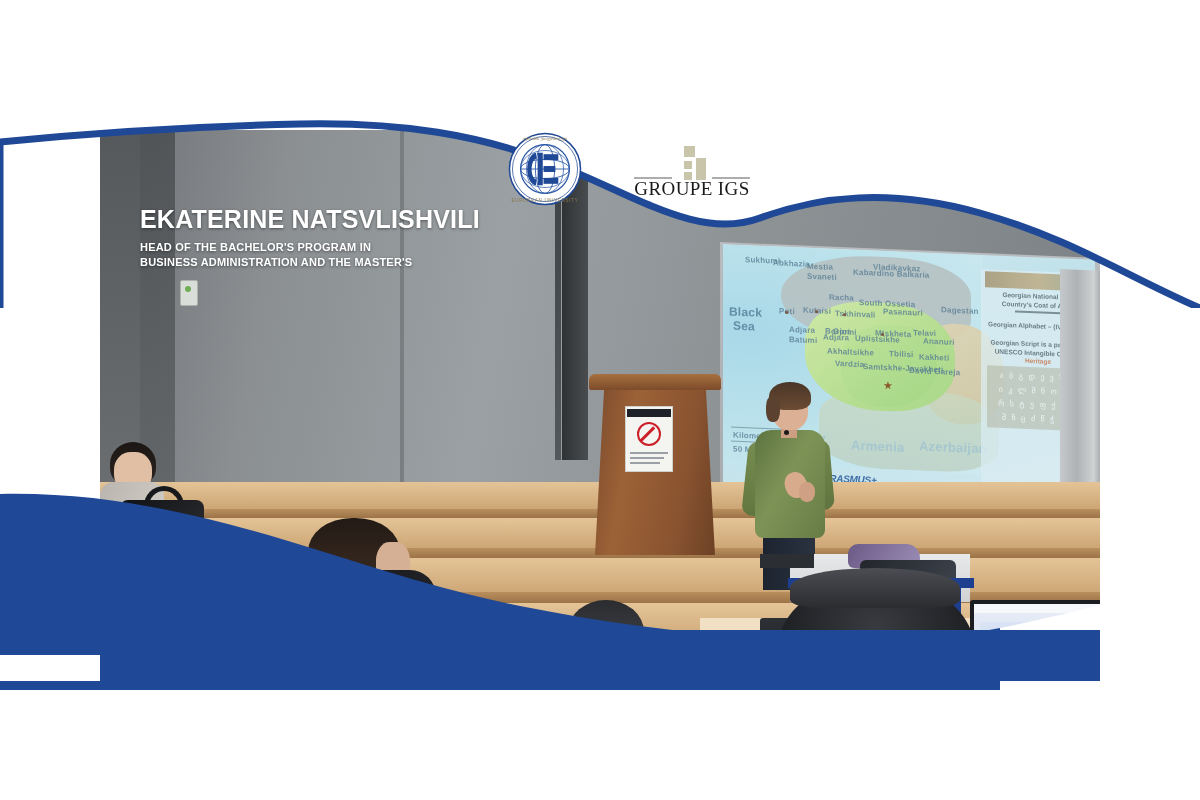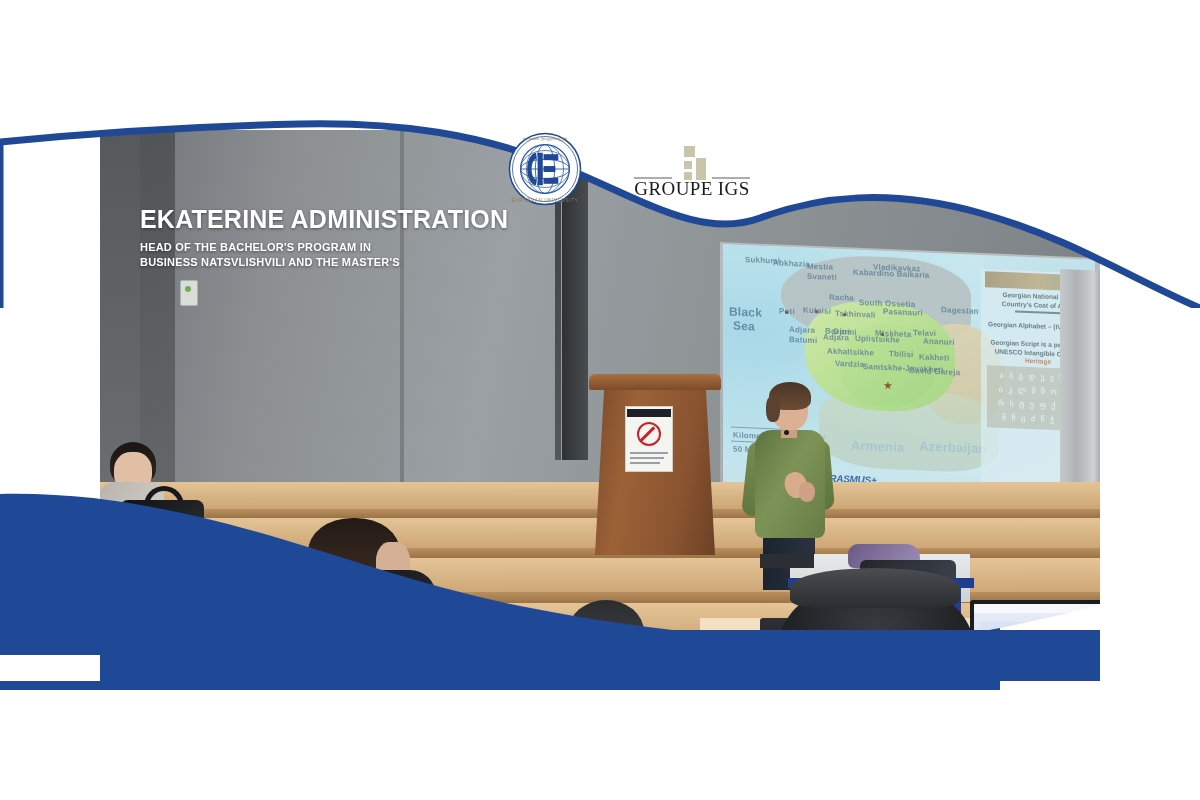--- a/index.html
+++ b/index.html
@@ -454,20 +454,20 @@
   <svg id="logo-igs" viewBox="0 0 128 62">
     <line x1="6" y1="38" x2="44" y2="38" stroke="#5a5a5a" stroke-width="1"></line>
     <line x1="84" y1="38" x2="122" y2="38" stroke="#5a5a5a" stroke-width="1"></line>
     <rect x="56" y="6" width="11" height="11" fill="#c9c5ab"></rect>
     <rect x="56" y="21" width="8" height="8" fill="#c9c5ab"></rect>
     <rect x="68" y="18" width="10" height="22" fill="#c9c5ab"></rect>
     <rect x="56" y="32" width="8" height="8" fill="#c9c5ab"></rect>
   </svg>
   <div id="igs-word">GROUPE IGS</div>
 
-  <div id="speaker-name">EKATERINE ADMINISTRATION</div>
+  <div id="speaker-name">EKATERINE NATSVLISHVILI</div>
   <div id="speaker-role">
     <div>HEAD OF THE BACHELOR'S PROGRAM IN</div>
-    <div>BUSINESS NATSVLISHVILI AND THE MASTER'S</div>
+    <div>BUSINESS ADMINISTRATION AND THE MASTER'S</div>
   </div>
 
 
 </div>
 
 </body></html>

